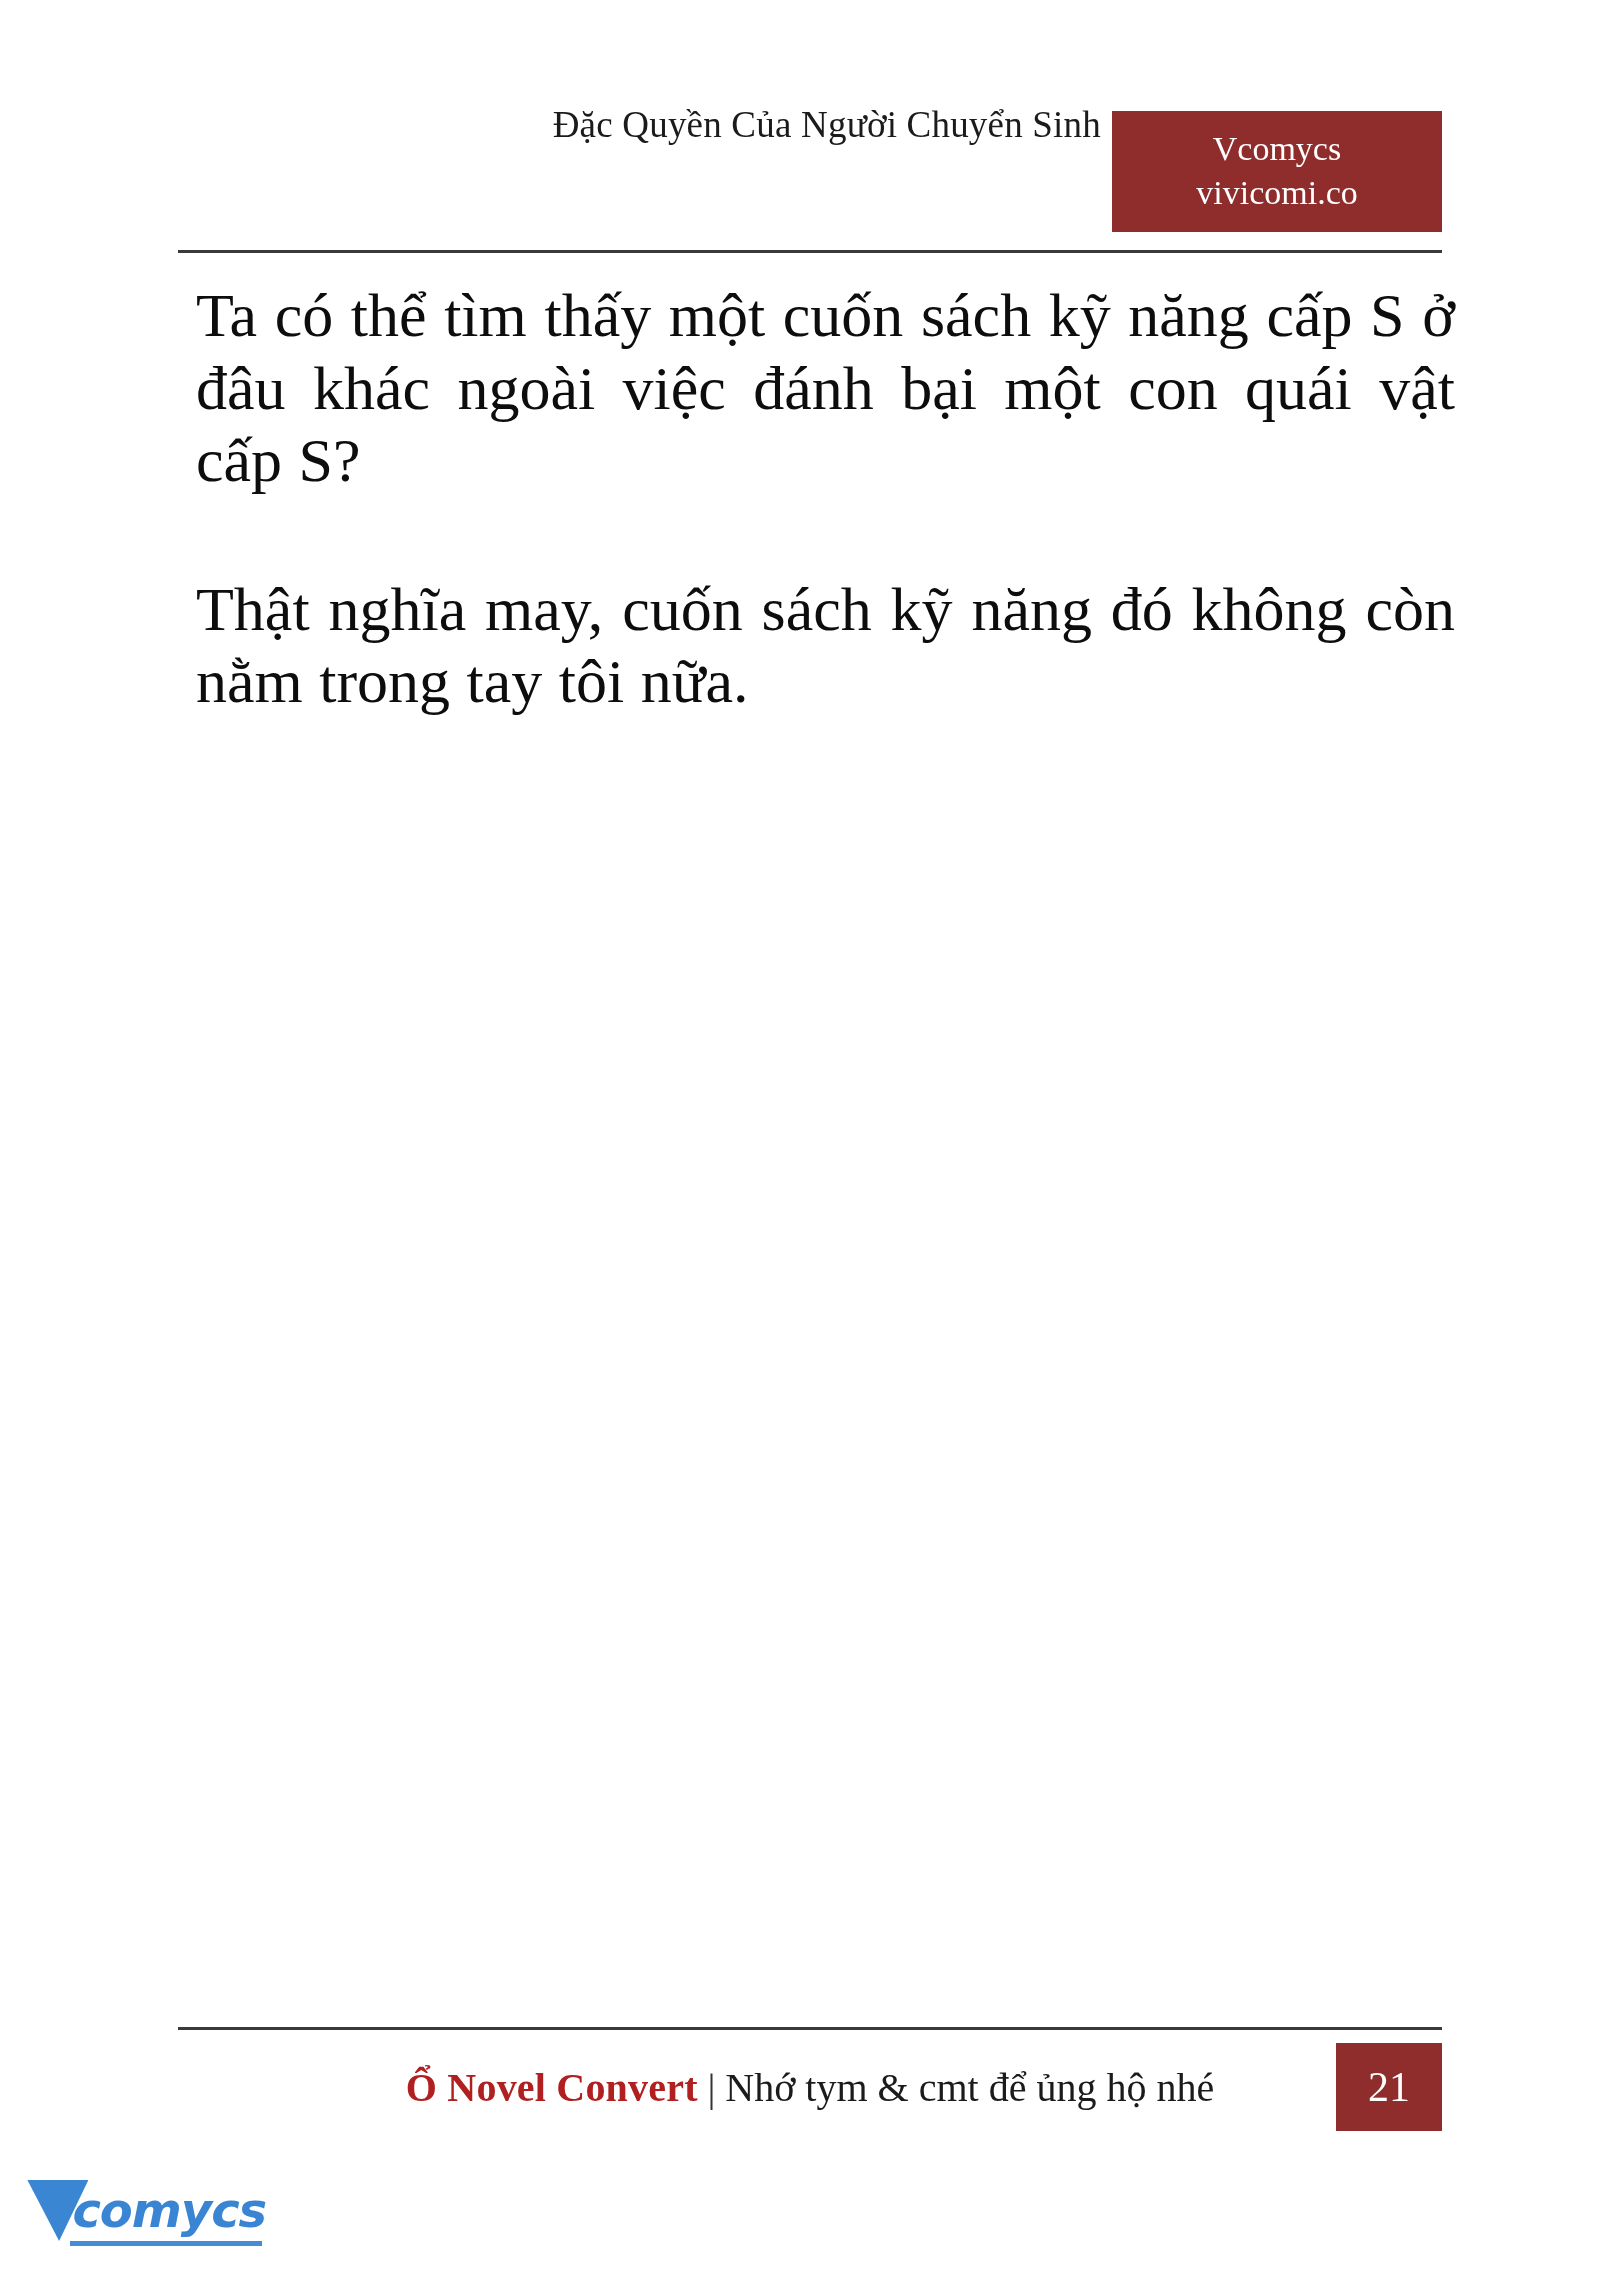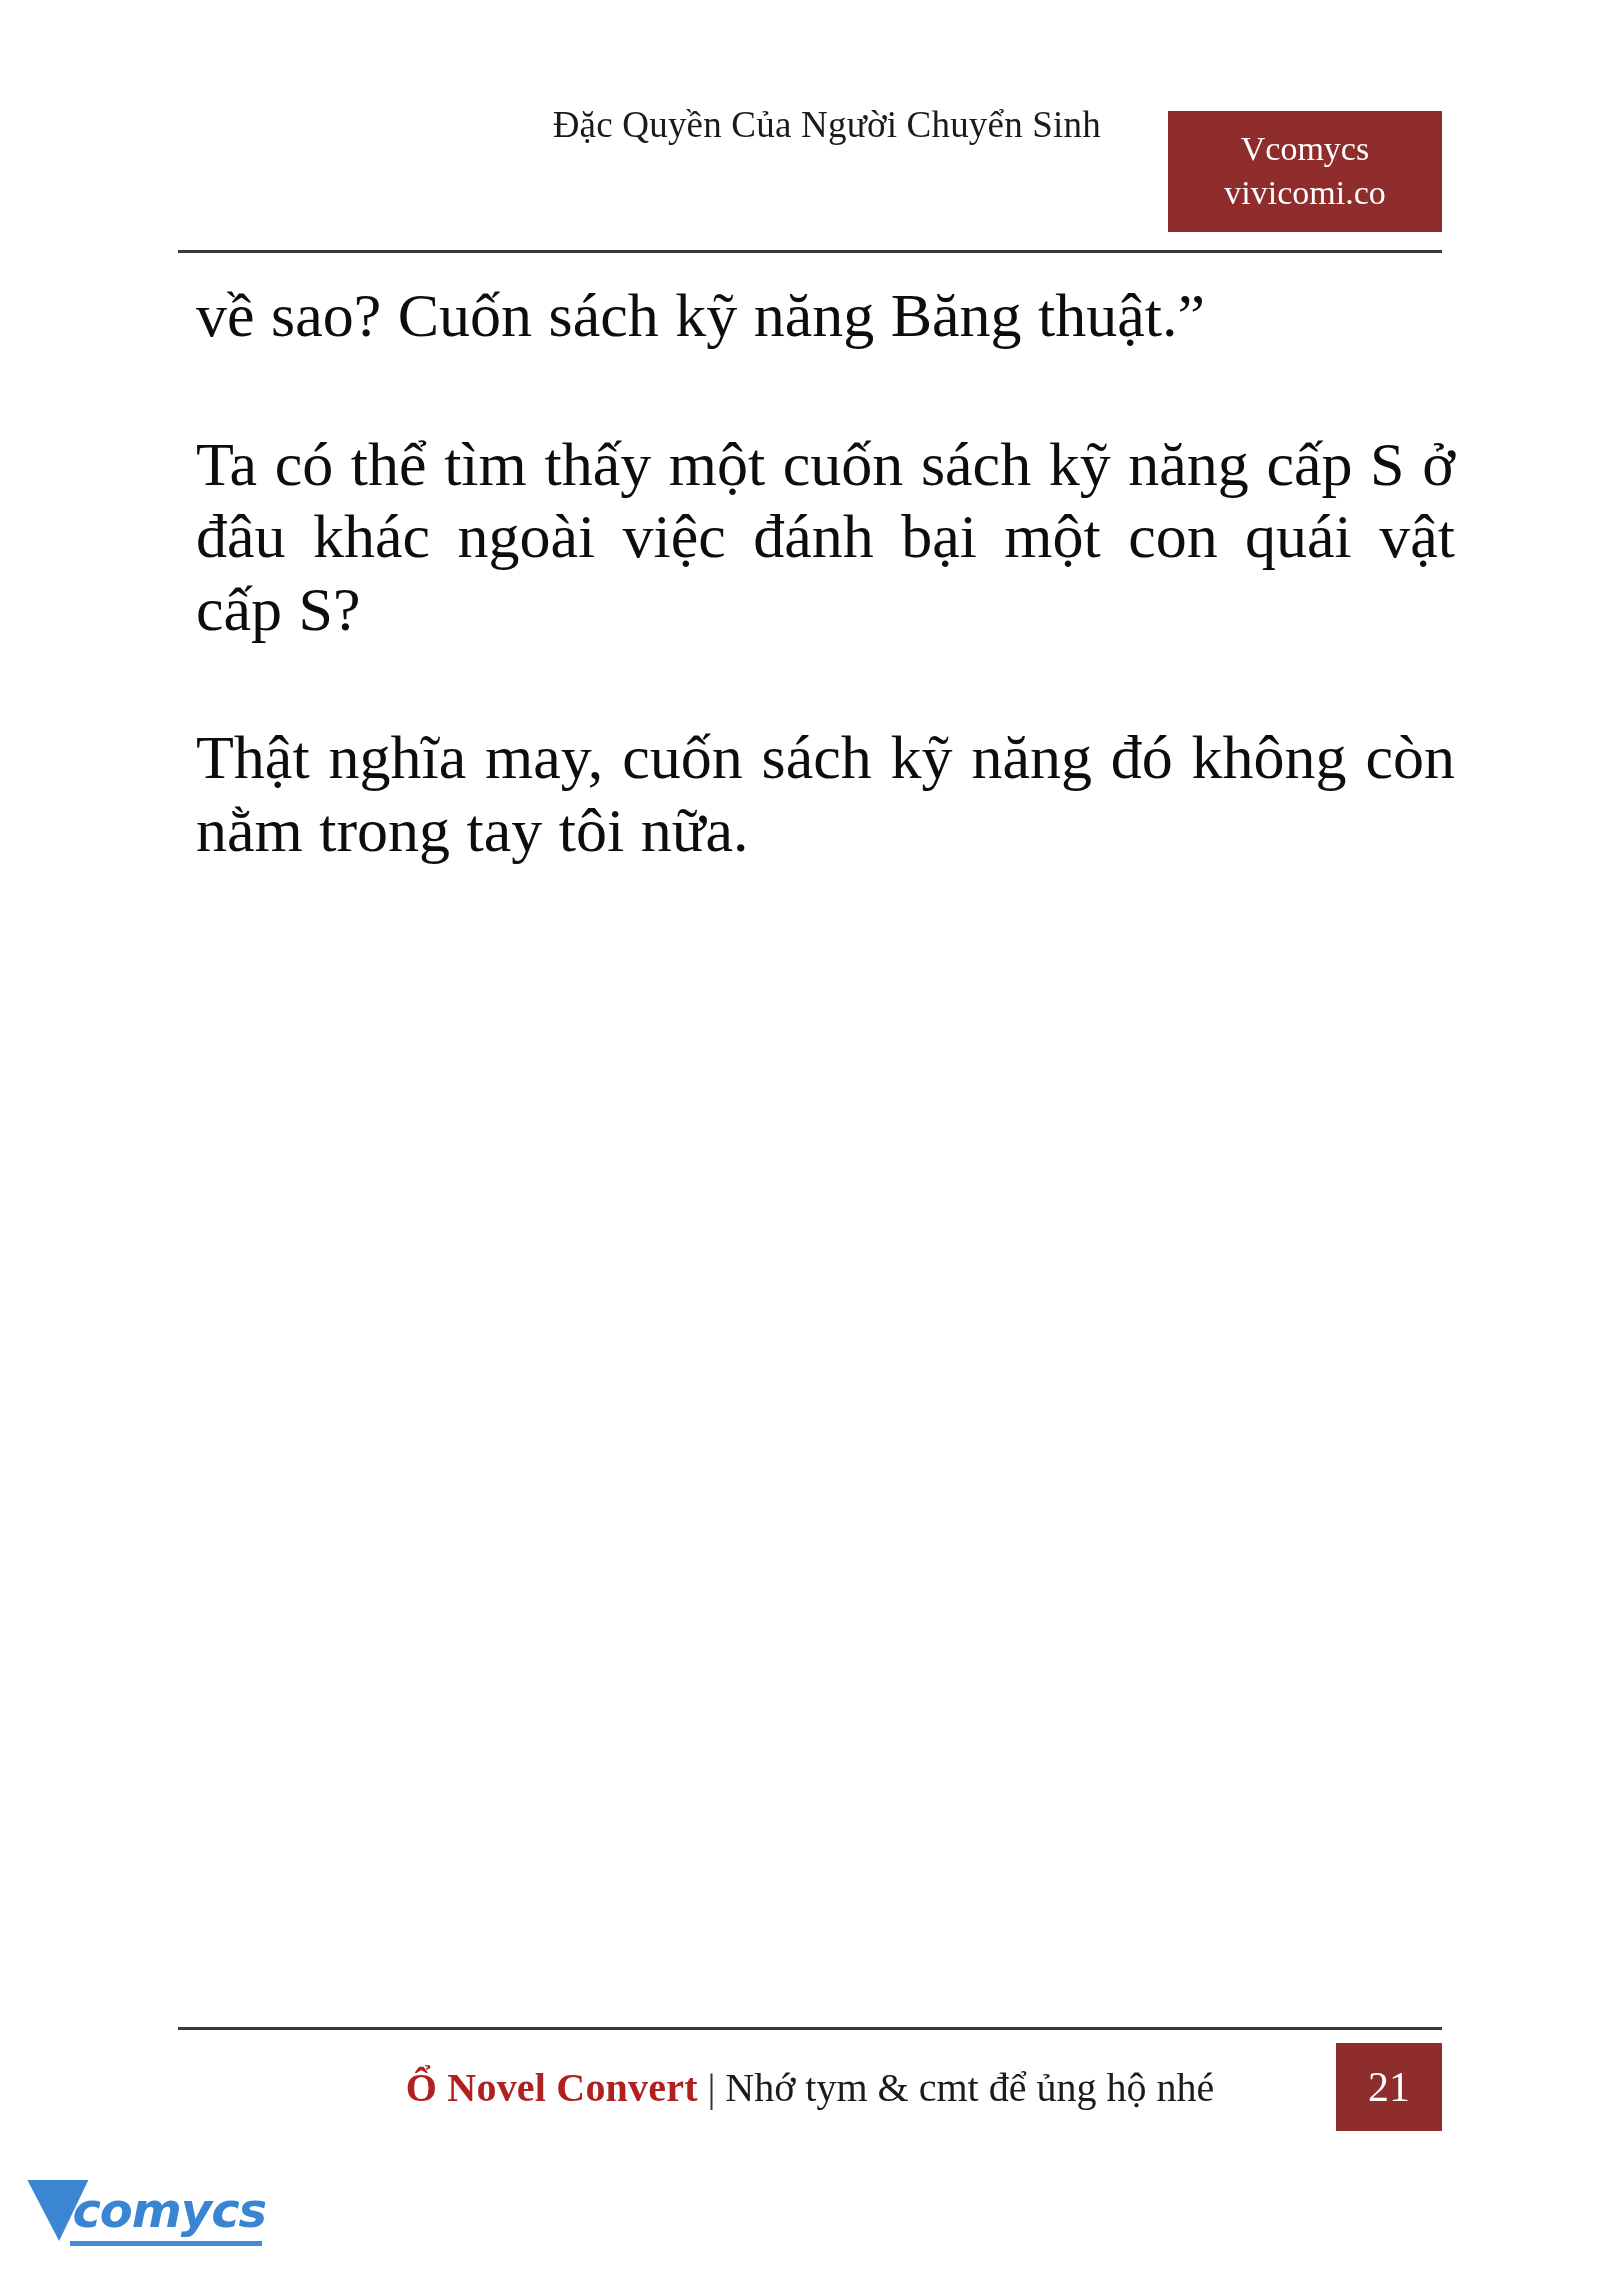--- a/index.html
+++ b/index.html
@@ -57,21 +57,21 @@
   .header-line2 {
     font-size: 37px;
     color: #1b1b1b;
     white-space: nowrap;
     margin-top: 5.9px;
   }
   .header-badge {
     position: absolute;
     right: 0;
     top: 9.8px;
-    width: 274px;
+    width: 330px;
     height: 121px;
     background: #8f2d2d;
     color: #ffffff;
     display: flex;
     flex-direction: column;
     align-items: center;
     justify-content: center;
     line-height: 1.3;
   }
   .header-badge .b1 {
@@ -210,21 +210,20 @@
       <div class="header-line1">Đặc Quyền Của Người Chuyển Sinh</div>
     </div>
     <div class="header-badge">
       <div class="b1">Vcomycs</div>
       <div class="b2">vivicomi.co</div>
     </div>
     <div class="header-rule"></div>
   </div>
 
   <div class="content">
-    <p class="para">về sao? Cuốn sách kỹ năng Băng thuật.”</p>
     <p class="para">Ta có thể tìm thấy một cuốn sách kỹ năng cấp S ở đâu khác ngoài việc đánh bại một con quái vật cấp S?</p>
     <p class="para">Thật nghĩa may, cuốn sách kỹ năng đó không còn nằm trong tay tôi nữa.</p>
   </div>
 
   <div class="footer">
     <div class="footer-rule"></div>
     <div class="footer-inner">
       <div class="footer-text">
         <span class="footer-brand">Ổ Novel Convert</span>
         <span class="footer-sep">|</span>

